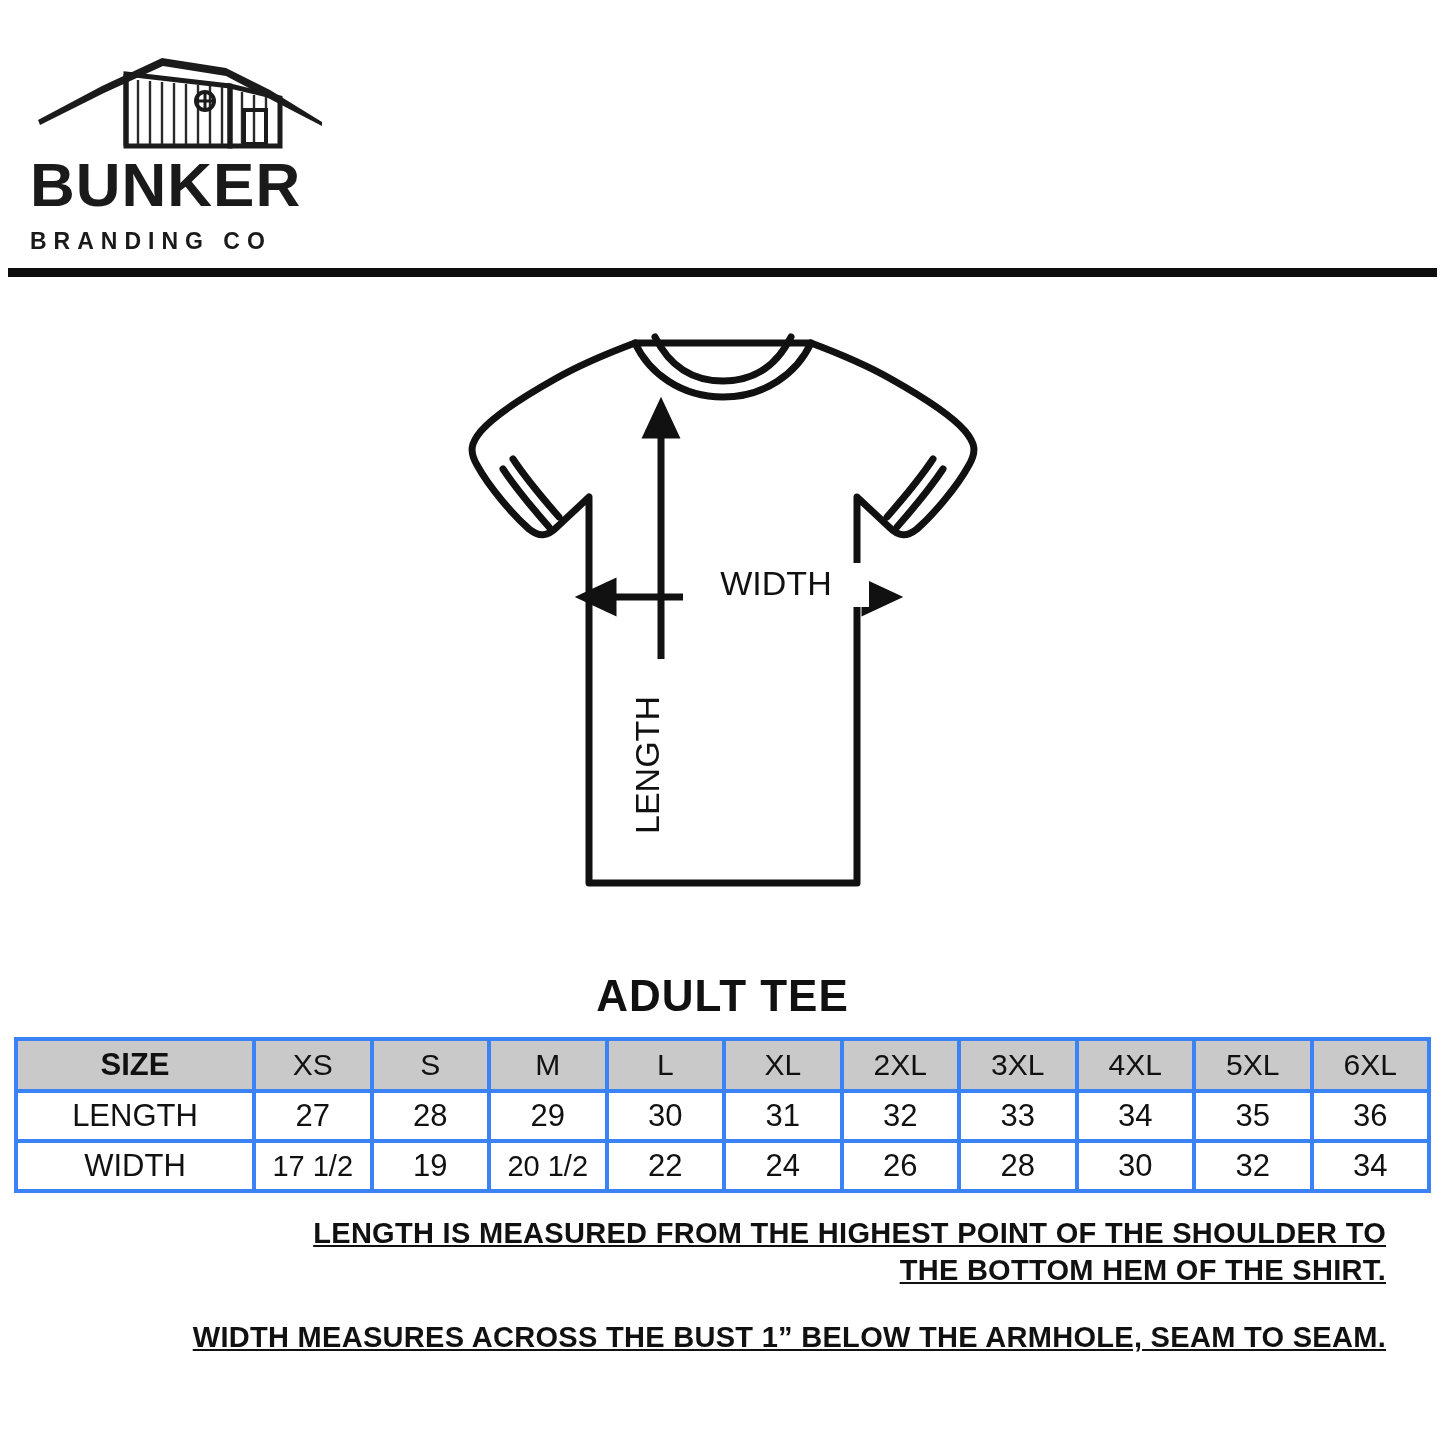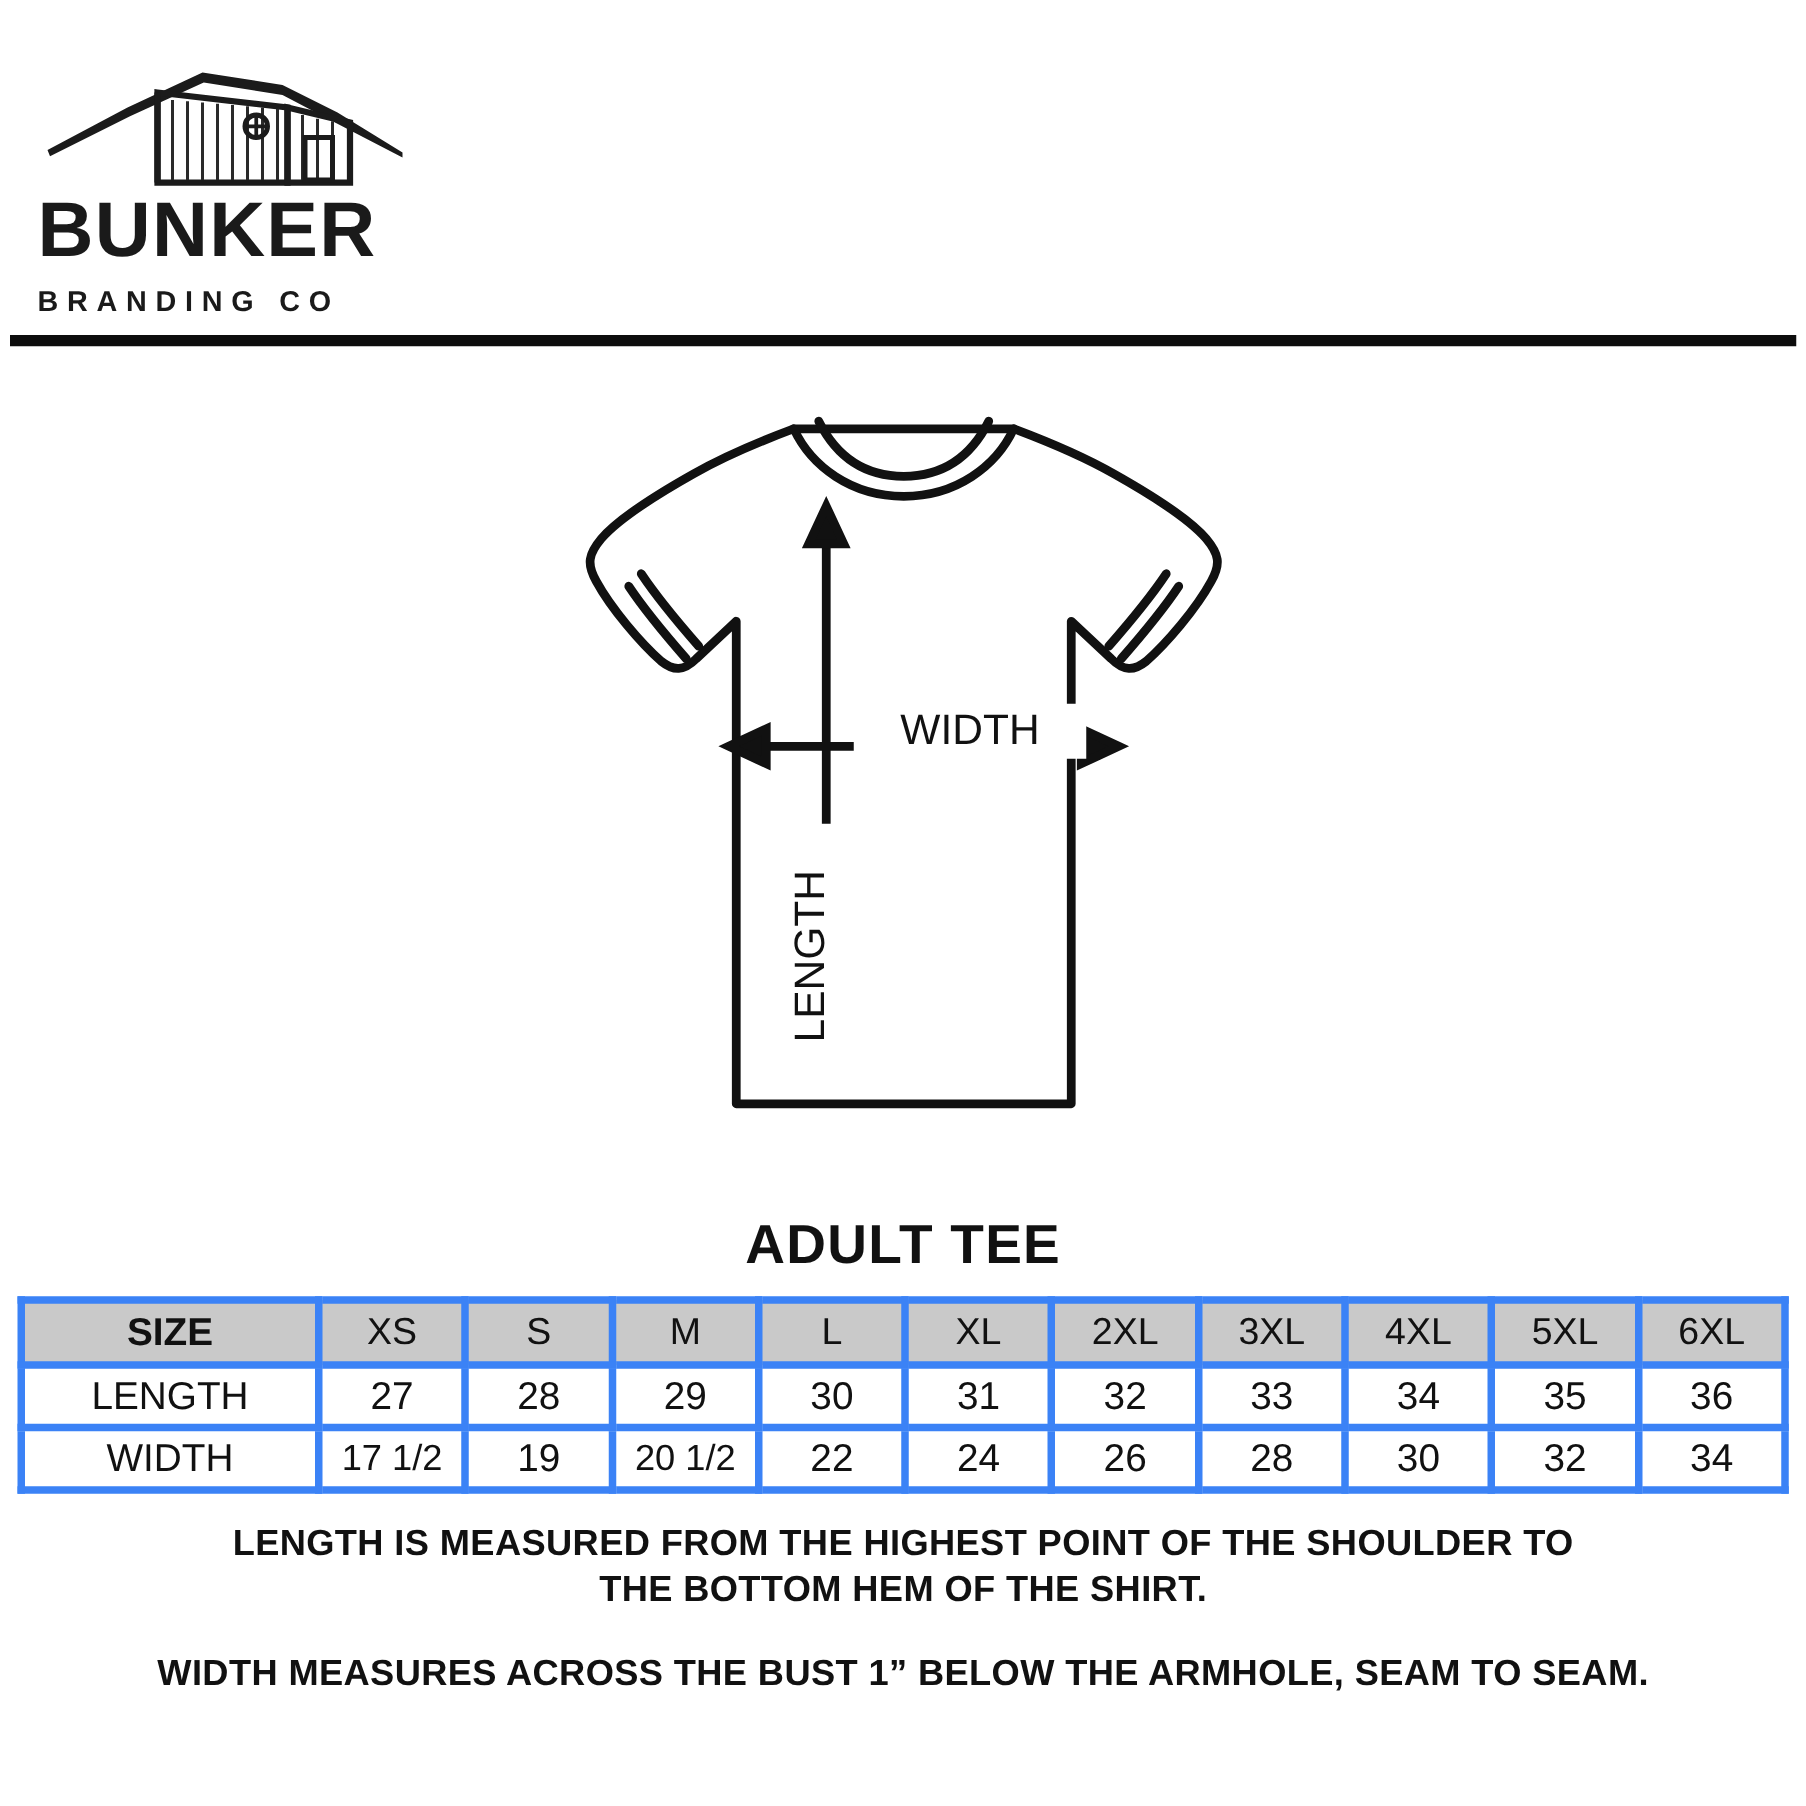--- a/index.html
+++ b/index.html
@@ -94,21 +94,21 @@
     padding: 0 14px;
     margin-top: 16px;
   }
   table.size-table {
     width: 100%;
     border-collapse: collapse;
     table-layout: fixed;
   }
   table.size-table th,
   table.size-table td {
-    border: 6px solid #3b82f6;
+    border: 4px solid #3b82f6;
     text-align: center;
     font-size: 31px;
     height: 50px;
     padding: 2px 2px;
     font-weight: normal;
   }
   table.size-table thead th {
     background: #c9c9c9;
     font-weight: normal;
     font-size: 30px;
@@ -118,22 +118,23 @@
   table.size-table thead th.rowhead {
     width: 238px;
     font-size: 31px;
   }
   table.size-table thead th.rowhead { font-weight: bold; }
   table.size-table td.small { font-size: 29px; }
 
   
   .notes {
     margin-top: 22px;
-    text-align: center;
+    text-align: right;
     padding: 0 59px;
+    text-decoration: underline;
   }
   .note-line {
     font-size: 29px;
     font-weight: bold;
     line-height: 1.28;
     letter-spacing: 0.3px;
   }
   .note-gap { height: 30px; }
 </style>
 </head>

